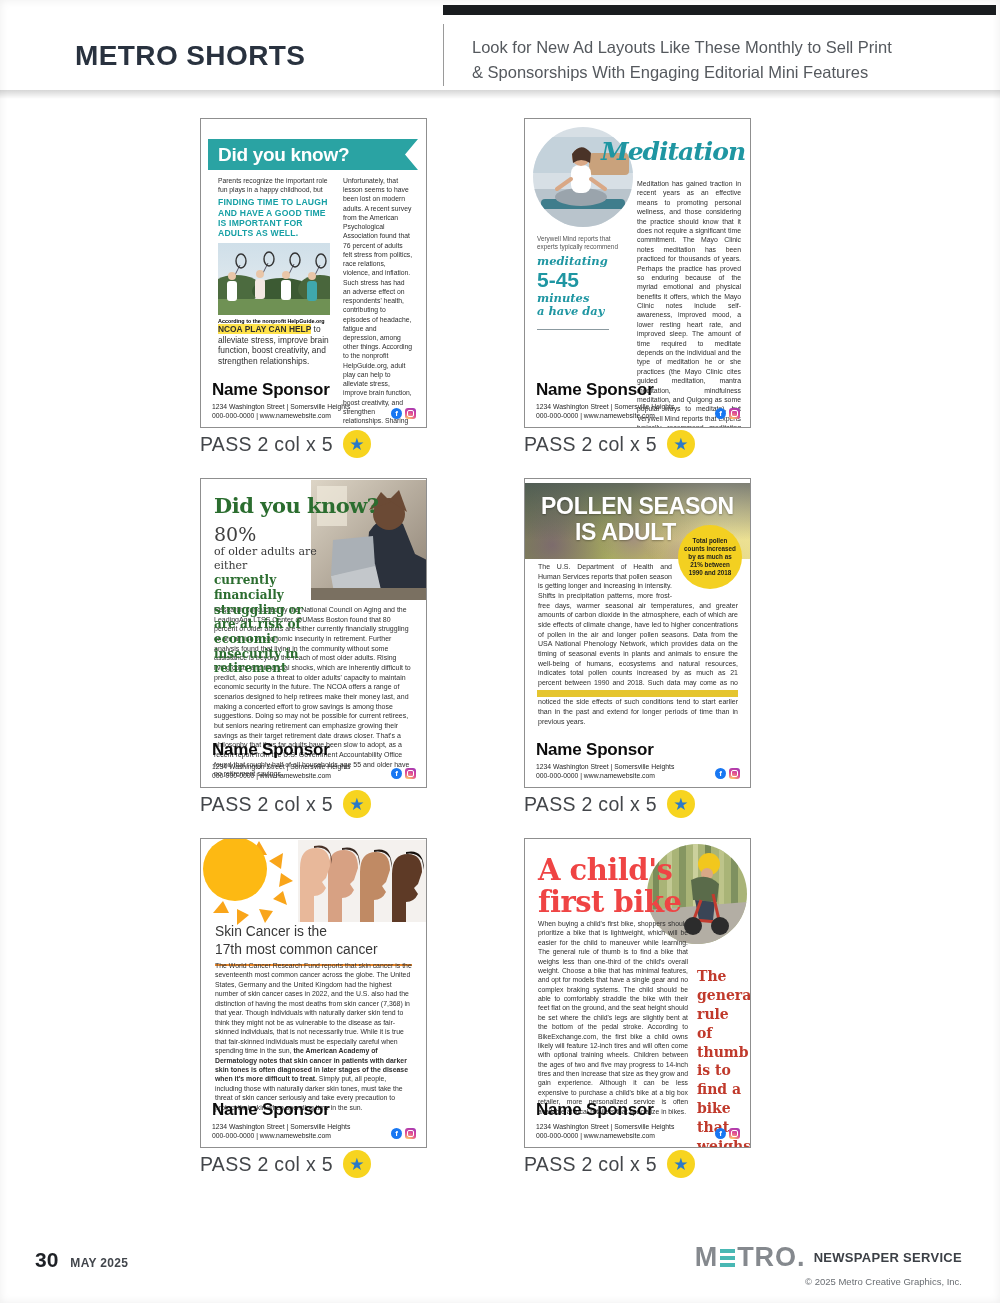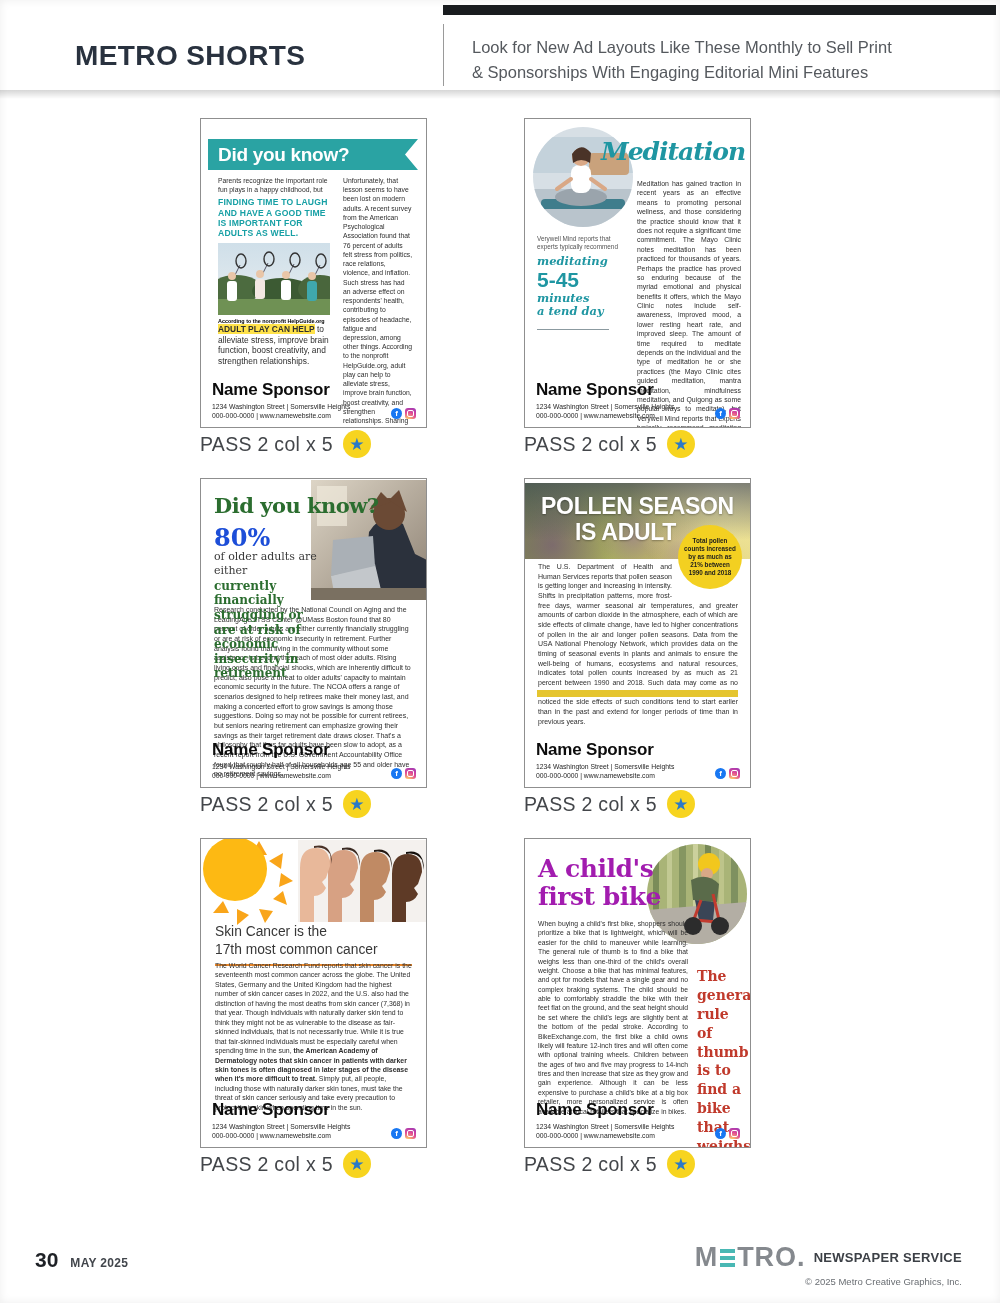--- a/index.html
+++ b/index.html
@@ -61,21 +61,21 @@
   .a2-side-intro{font-size:6.4px;color:#555;line-height:1.3;margin-bottom:3px;}
   .a2-script{font-family:"DejaVu Serif",serif;font-style:italic;font-weight:700;color:#1f96a2;
       font-size:11.5px;line-height:1.15;}
   .a2-number{font-weight:700;color:#1f96a2;font-size:21px;line-height:1.05;margin:1px 0;}
   .a2-rule{border-top:1.5px solid #8b9aa0;width:72px;margin-top:11px;}
   
   .a3-photo{position:absolute;left:110px;right:1px;top:1px;height:120px;}
   .a3-title{position:absolute;left:13px;top:14px;z-index:2;font-family:"DejaVu Serif",serif;font-weight:700;
       font-size:21px;color:#2b6d2f;letter-spacing:-.5px;}
   .a3-stat{position:absolute;left:13px;top:46px;width:110px;z-index:2;font-family:"DejaVu Serif",serif;}
-  .a3-pct{font-size:24px;font-weight:700;color:#1d4ed8;line-height:1.05;}
+  .a3-pct{font-size:19px;font-weight:400;color:#404040;line-height:1.05;}
   .a3-sub{font-size:11px;color:#3a3a3a;line-height:1.25;}
   .a3-bold{font-size:12px;font-weight:700;color:#2b6d2f;line-height:1.22;margin-top:1px;}
   .a3-body{position:absolute;left:13px;right:12px;top:126px;font-size:7px;line-height:1.38;}
   
   .a4-banner{position:absolute;left:0;right:0;top:4px;height:76px;
       background:
         linear-gradient(180deg,rgba(50,60,92,.6) 0%,rgba(50,60,92,.22) 50%,rgba(0,0,0,0) 75%),
         radial-gradient(circle at 88% 22%,rgba(250,240,170,.95) 0%,rgba(250,240,170,0) 45%),
         radial-gradient(circle at 12% 82%,rgba(110,70,130,.55) 0%,rgba(110,70,130,0) 30%),
         radial-gradient(circle at 48% 72%,rgba(140,100,160,.45) 0%,rgba(140,100,160,0) 26%),
@@ -92,21 +92,21 @@
   .a4-bar{position:absolute;left:12px;right:12px;top:211px;height:7px;background:#e5c52f;}
   
   .a5-sun{position:absolute;left:0;top:0;width:96px;height:88px;}
   .a5-photo{position:absolute;left:97px;right:1px;top:1px;height:82px;}
   .a5-title{position:absolute;left:14px;right:14px;top:84px;font-size:13.8px;color:#373737;line-height:1.3;
       border-bottom:2px solid #e8872a;padding-bottom:5px;}
   .a5-body{position:absolute;left:14px;right:12px;top:122px;font-size:6.9px;line-height:1.37;}
   .a5-bold{font-weight:700;}
   
   .a6-title{position:absolute;left:13px;top:16px;font-family:"DejaVu Serif",serif;font-weight:700;
-      font-size:25px;color:#a21caf;line-height:1.1;letter-spacing:-.5px;z-index:2;}
+      font-size:29px;color:#ef4444;line-height:1.1;letter-spacing:-.5px;z-index:2;}
   .a6-circle{position:absolute;right:3px;top:5px;width:100px;height:100px;border-radius:50%;overflow:hidden;}
   .a6-body{position:absolute;left:13px;top:80px;width:150px;font-size:6.8px;line-height:1.38;text-align:justify;}
   .a6-side{position:absolute;left:172px;top:128px;width:50px;font-family:"DejaVu Serif",serif;font-weight:700;
       font-size:14px;color:#c0392b;line-height:1.35;}
   .a6-side-rule{border-top:2px solid #c0392b;width:46px;margin-top:8px;}
   
   .foot-left{position:absolute;left:35px;top:1248px;display:flex;align-items:baseline;}
   .foot-page{font-size:21px;font-weight:800;color:#1e2126;}
   .foot-issue{font-size:12px;font-weight:700;color:#42464c;margin-left:12px;letter-spacing:.3px;}
   .foot-right{position:absolute;right:38px;top:1242px;text-align:right;}
@@ -170,21 +170,21 @@
               <circle cx="94" cy="33" r="4"></circle>
           </g>
           <g>
             <rect x="9" y="38" width="10" height="20" rx="3" fill="#fff"></rect>
             <rect x="37" y="36" width="10" height="20" rx="3" fill="#f3e8e2"></rect>
             <rect x="63" y="37" width="10" height="20" rx="3" fill="#fff"></rect>
             <rect x="89" y="38" width="10" height="20" rx="3" fill="#3fa8ad"></rect>
           </g>
         </svg>
         <div class="a1-caption">According to the nonprofit HelpGuide.org</div>
-        <div class="a1-after body-txt"><span class="a1-highlight">ADULT PLAY CAN HELP</span><span> to alleviate stress, improve brain function, boost creativity, and strengthen relationships.</span></div>
+        <div class="a1-after body-txt"><span class="a1-highlight">NCOA PLAY CAN HELP</span><span> to alleviate stress, improve brain function, boost creativity, and strengthen relationships.</span></div>
       </div>
       <div class="a1-right body-txt">Unfortunately, that lesson seems to have been lost on modern adults. A recent survey from the American Psychological Association found that 76 percent of adults felt stress from politics, race relations, violence, and inflation. Such stress has had an adverse effect on respondents' health, contributing to episodes of headache, fatigue and depression, among other things. According to the nonprofit HelpGuide.org, adult play can help to alleviate stress, improve brain function, boost creativity, and strengthen relationships. Sharing laughter and fun with others can encourage empathy, build trust and foster intimacy with others.</div>
     </div>
     <div class="sponsor">
       <div class="sponsor-name">Name Sponsor</div>
       <div class="sponsor-line">1234 Washington Street | Somersville Heights</div>
       <div class="sponsor-line">000-000-0000 | www.namewebsite.com</div>
       <div class="social">
         <span class="fb">f</span>
         <span class="ig"></span>
@@ -208,21 +208,21 @@
         <line x1="58" y1="52" x2="72" y2="62" stroke="#d9a886" stroke-width="4" stroke-linecap="round"></line>
       </svg>
     </div>
     <div class="a2-title">Meditation</div>
     <div class="a2-body body-txt">Meditation has gained traction in recent years as an effective means to promoting personal wellness, and those considering the practice should know that it does not require a significant time commitment. The Mayo Clinic notes meditation has been practiced for thousands of years. Perhaps the practice has proved so enduring because of the myriad emotional and physical benefits it offers, which the Mayo Clinic notes include self-awareness, improved mood, a lower resting heart rate, and improved sleep. The amount of time required to meditate depends on the individual and the type of meditation he or she practices (the Mayo Clinic cites guided meditation, mantra meditation, mindfulness meditation, and Quigong as some popular ways to meditate), but Verywell Mind reports that experts typically recommend meditating for somewhere between five and 45 minutes each day.</div>
     <div class="a2-side">
       <div class="a2-side-intro">Verywell Mind reports that experts typically recommend</div>
       <div class="a2-script">meditating</div>
       <div class="a2-number">5-45</div>
       <div class="a2-script">minutes</div>
-      <div class="a2-script">a tend day</div>
+      <div class="a2-script">a have day</div>
       <div class="a2-rule"></div>
     </div>
     <div class="sponsor">
       <div class="sponsor-name">Name Sponsor</div>
       <div class="sponsor-line">1234 Washington Street | Somersville Heights</div>
       <div class="sponsor-line">000-000-0000 | www.namewebsite.com</div>
       <div class="social">
         <span class="fb">f</span>
         <span class="ig"></span>
       </div>

